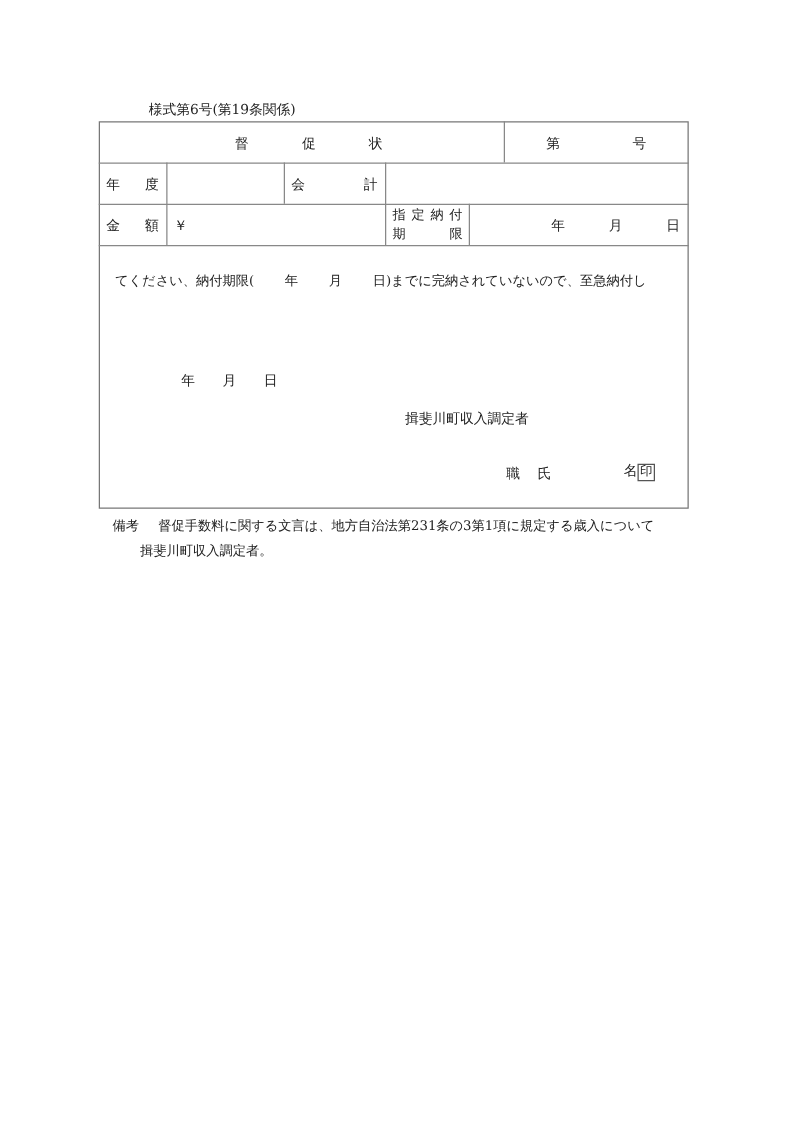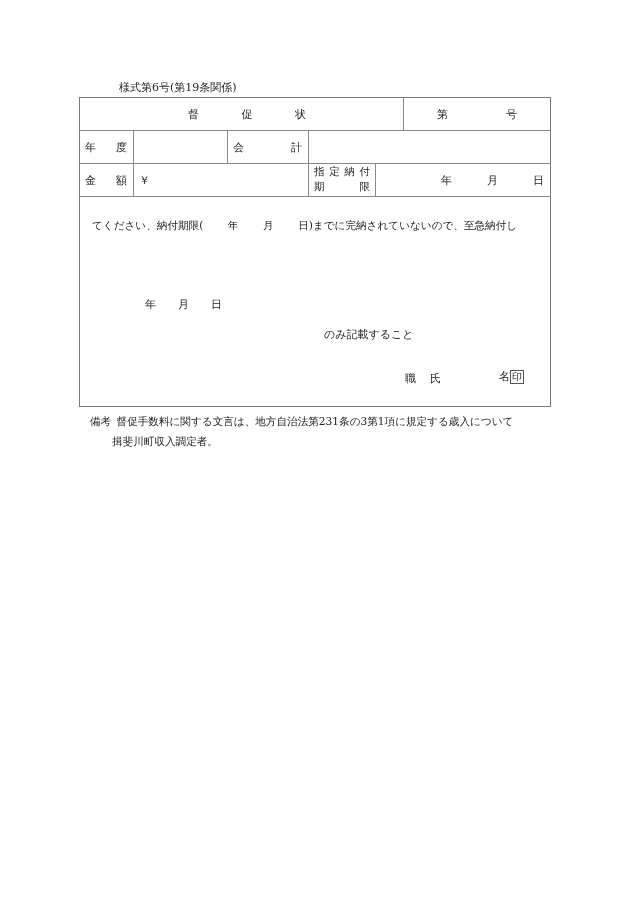--- a/index.html
+++ b/index.html
@@ -94,27 +94,27 @@
 <div class="body-text">
   <p style="text-indent:8px">てください、納付期限(　　 年　　 月　　 日)までに完納されていないので、至急納付し</p>
 </div>
 
 <div class="cell-text spread" style="left:145px; top:297px; width:77px">
   <span>年</span>
   <span>月</span>
   <span>日</span>
 </div>
 
-<div class="cell-text" style="left:324px; top:327px">のみ記載すること</div>
+<div class="cell-text" style="left:324px; top:327px">揖斐川町収入調定者</div>
 
 <div class="cell-text" style="left:405px; top:371px">職</div>
 <div class="cell-text" style="left:430px; top:371px">氏</div>
 <div class="cell-text" style="left:499px; top:369px">
   <span>名</span><span class="stamp">印</span>
 </div>
 
 <div class="note">
   <div>
     <span>備考</span>
-    <span style="margin-left:2px">督促手数料に関する文言は、地方自治法第231条の3第1項に規定する歳入について</span>
+    <span style="margin-left:12px">督促手数料に関する文言は、地方自治法第231条の3第1項に規定する歳入について</span>
   </div>
   <div class="indent">揖斐川町収入調定者。</div>
 </div>
 
 </body></html>

